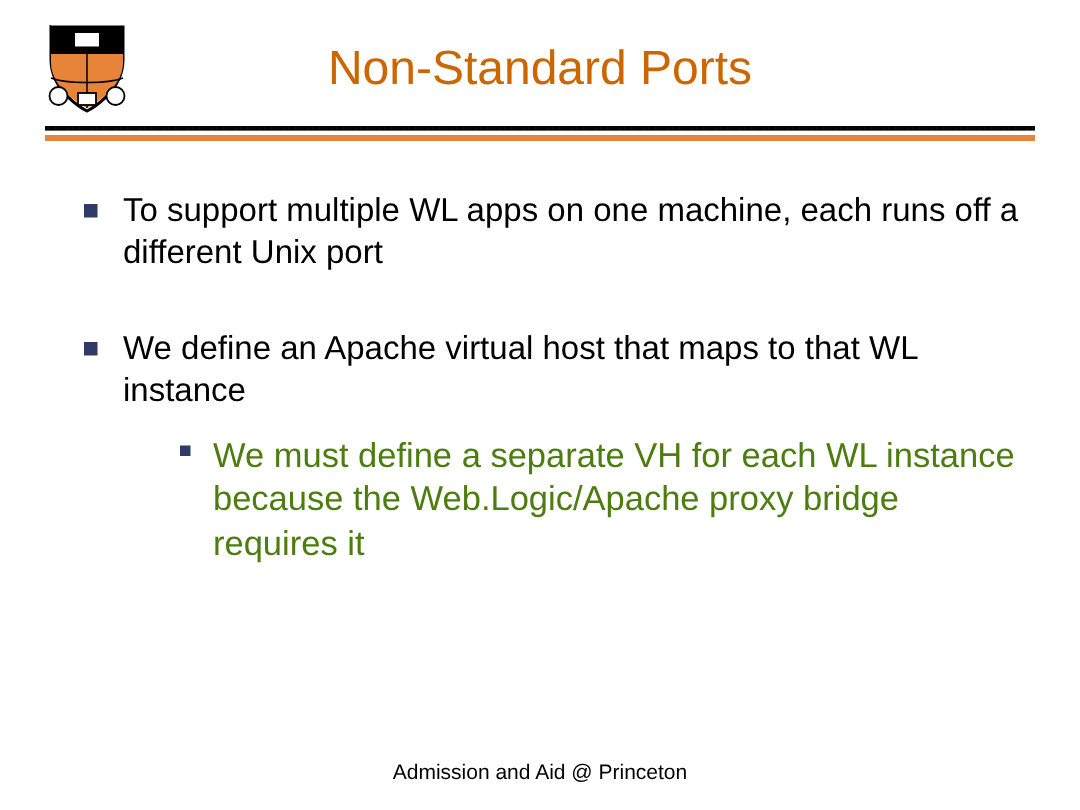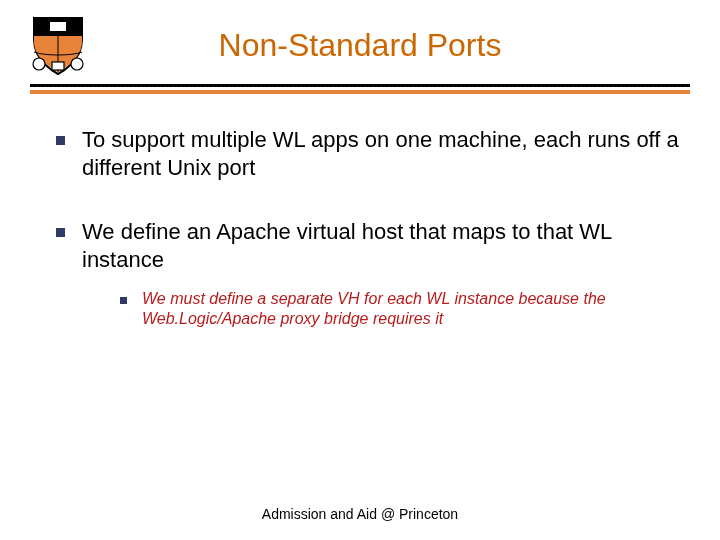--- a/index.html
+++ b/index.html
@@ -83,24 +83,23 @@
     background: #2F3A66;
   }
   ul.sub {
     list-style: none;
     margin-top: 14px;
     padding-left: 36px;
   }
   ul.sub > li {
     position: relative;
     padding-left: 24px;
-    font-size: 16px;
+    font-size: 23px;
     line-height: 1.28;
-    color: #b91c1c;
-    font-style: italic;
+    color: #4d7c0f;
   }
   ul.sub > li::before {
     content: "";
     position: absolute;
     left: 2px;
     top: 8px;
     width: 7px;
     height: 7px;
     background: #2F3A66;
   }

